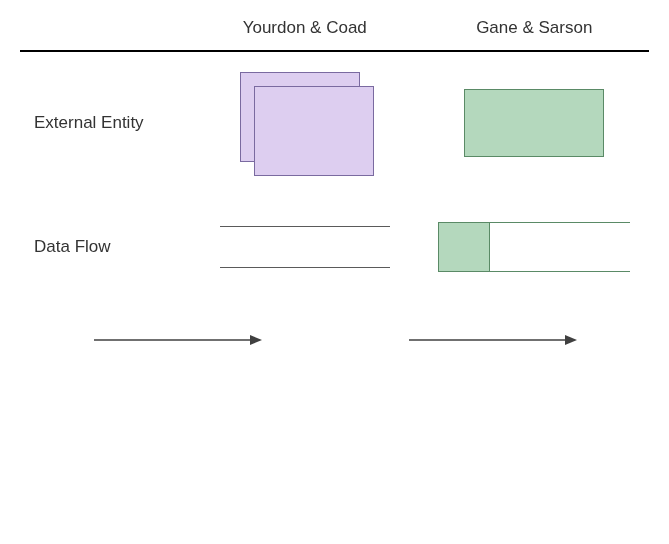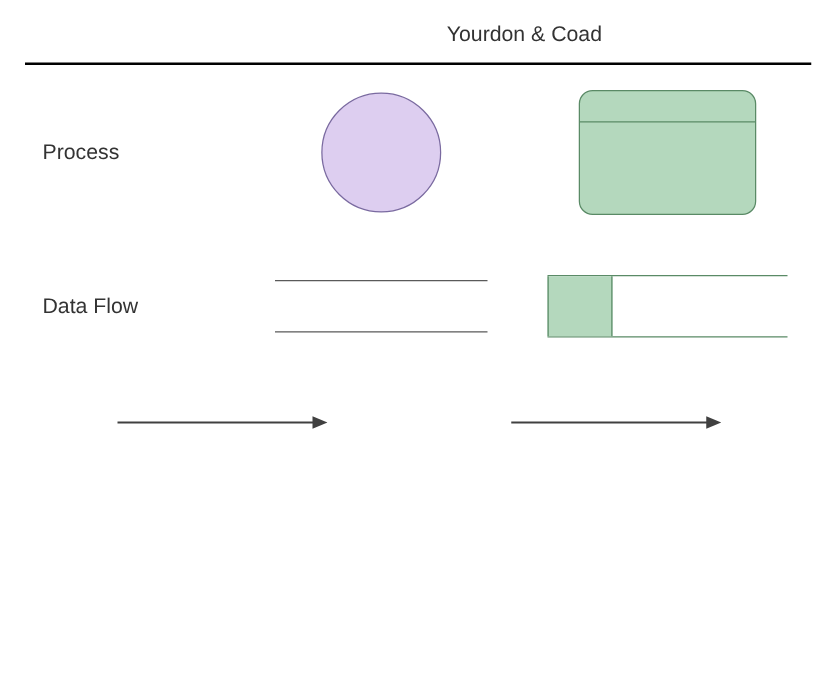--- a/index.html
+++ b/index.html
@@ -143,36 +143,38 @@
     }
   </style>
 </head>
 <body>
 
 <div class="container">
 
   <div class="header-row">
     <div class="row-label-col"></div>
     <div class="col-header">Yourdon &amp; Coad</div>
+    <div class="col-header">Gane &amp; Sarson</div>
   </div>
 
   <hr class="hrule">
 
-
   <div class="row">
-    <div class="row-label">Process</div>
-    <div class="cell">
-      <div class="yc-process"></div>
-    </div>
-    <div class="cell">
-      <div class="gs-process">
-        <div class="gs-process-div"></div>
+    <div class="row-label">External Entity</div>
+    <div class="cell">
+      <div class="yc-ext">
+        <div class="yc-ext-back"></div>
+        <div class="yc-ext-front"></div>
       </div>
     </div>
-  </div>
+    <div class="cell">
+      <div class="gs-ext"></div>
+    </div>
+  </div>
+
 
   <div class="row">
     <div class="row-label">Data Flow</div>
     <div class="cell">
       <div class="yc-store"></div>
     </div>
     <div class="cell">
       <div class="gs-store">
         <div class="gs-store-left"></div>
       </div>

